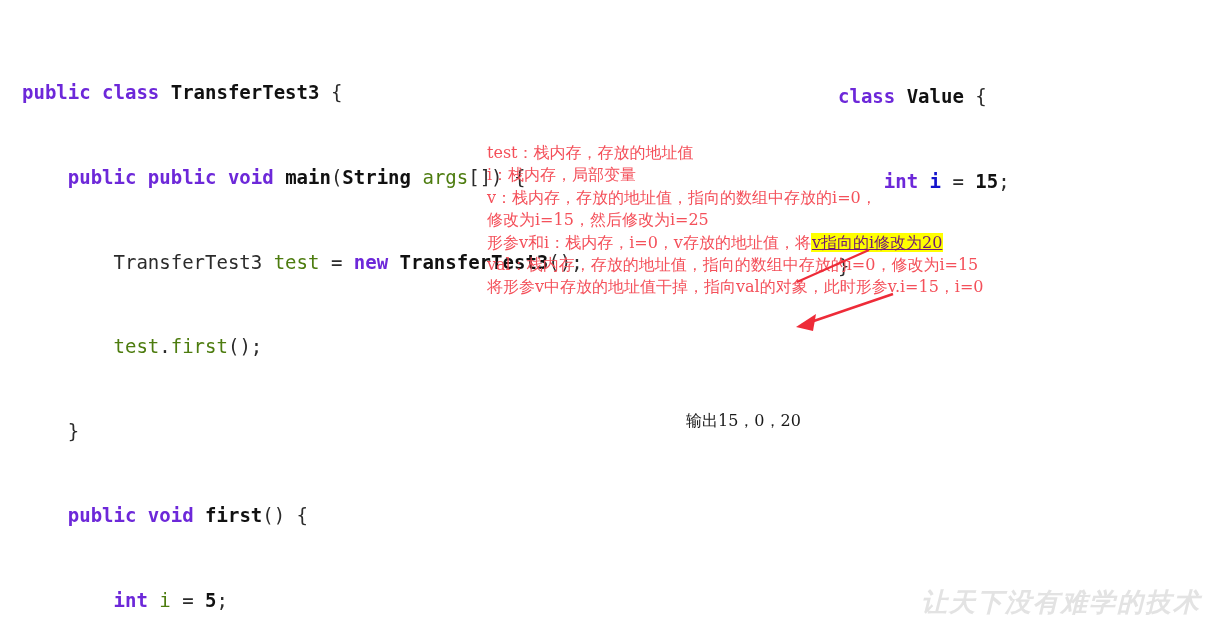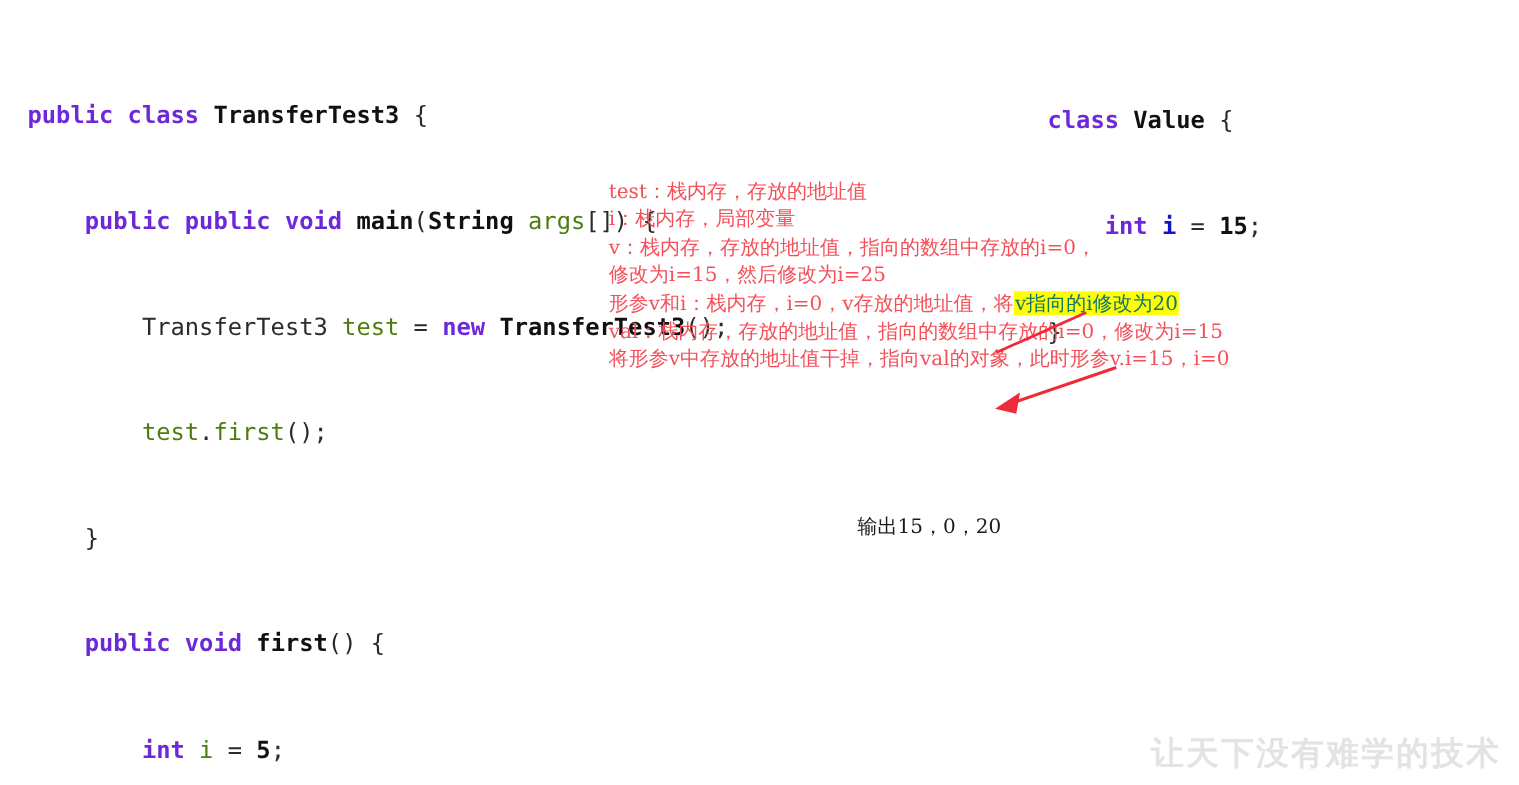--- a/index.html
+++ b/index.html
@@ -57,22 +57,23 @@
     color: #f4505a;
     font-family: "DejaVu Serif", "Liberation Serif", serif;
     font-size: 16px;
     line-height: 22.4px;
     white-space: nowrap;
     margin-top: 10px;
   }
   .annot .aln { display: block; height: 22.4px; }
   .hl {
     background: #ffff00;
-    color: #0f766e;
+    color: #701a75;
     padding: 0 1px;
+    text-decoration: underline;
   }
   .strike { text-decoration: line-through; }
   .corr {
     color: #3a3a3a;
     font-family: "DejaVu Serif", "Liberation Serif", serif;
     font-size: 17px;
   }
 
   
   .out-note {
@@ -100,20 +101,21 @@
   }
 
   
   .watermark {
     position: absolute;
     right: 14px;
     bottom: 8px;
     color: #e3e3e3;
     font-family: "DejaVu Serif", "Liberation Serif", serif;
     font-size: 26px;
+    font-style: italic;
     font-weight: bold;
     letter-spacing: 2px;
     white-space: nowrap;
     user-select: none;
   }
 </style>
 </head>
 <body>
 
 <div class="code-block">

